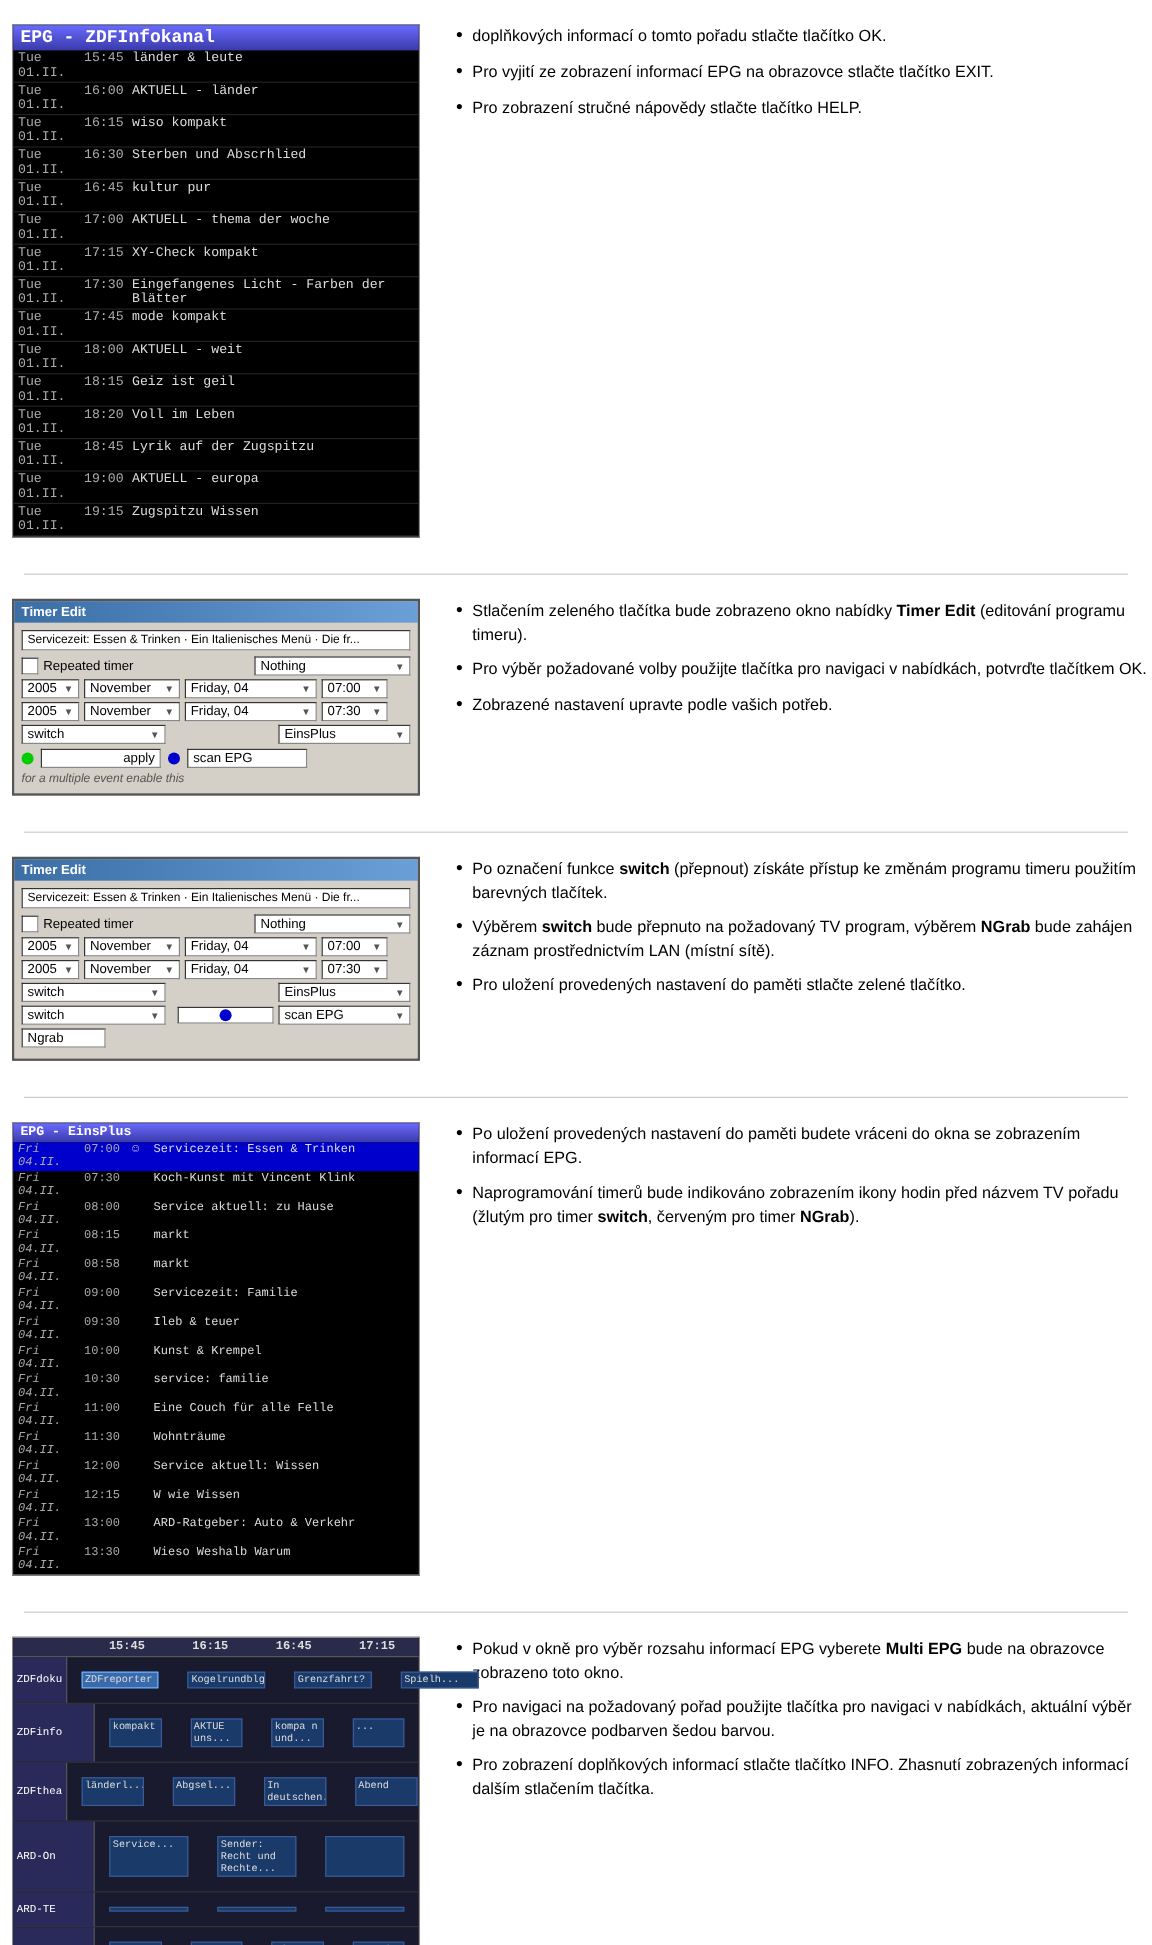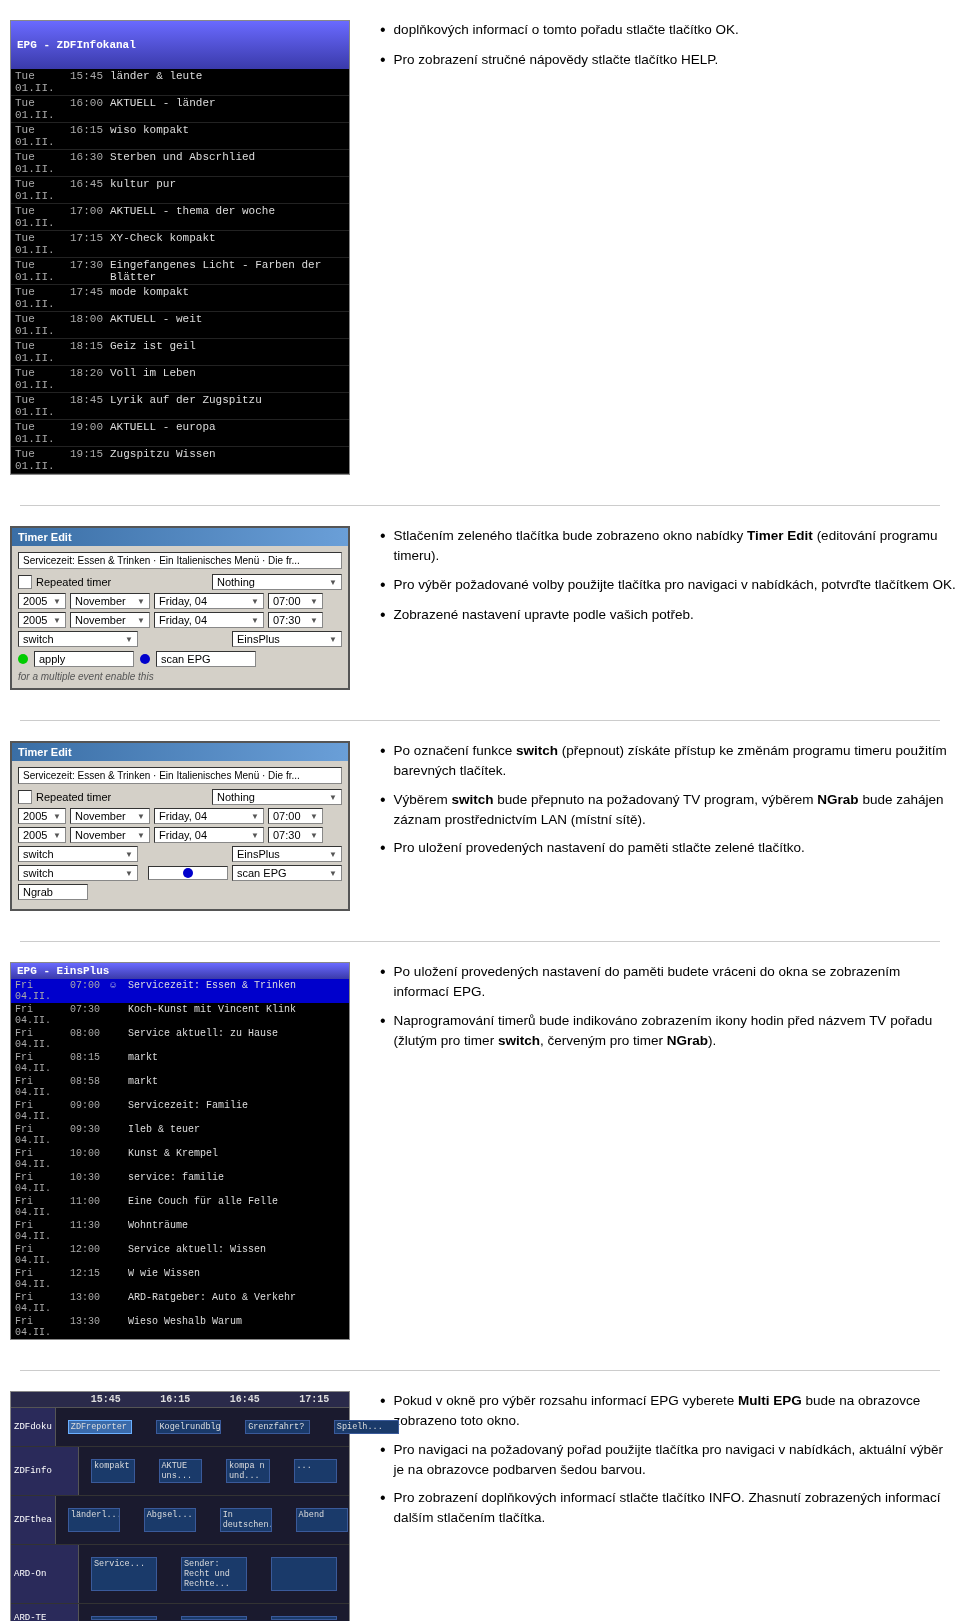--- a/index.html
+++ b/index.html
@@ -44,22 +44,22 @@
       color: #fff;
       font-size: 11px;
       font-family: 'Courier New', monospace;
       width: 340px;
     }
 
     .epg-titlebar {
       background: linear-gradient(to bottom, #6a6aff, #3a3aaa);
       color: #fff;
       font-weight: bold;
-      padding: 18px 6px;
-      font-size: 11px;
+      padding: 2px 6px;
+      font-size: 15px;
     }
 
     .epg-row {
       display: flex;
       padding: 1px 4px;
       border-bottom: 1px solid #222;
       color: #ddd;
       font-size: 11px;
     }
 
@@ -210,21 +210,21 @@
       display: flex;
       padding: 1px 4px;
       color: #ddd;
       font-size: 10px;
     }
 
     .einsplus-row.active {
       background: #0000cc;
     }
 
-    .einsplus-date { width: 55px; color: #aaa; }
+    .einsplus-date { width: 55px; color: #aaa; font-style: italic; }
     .einsplus-time { width: 40px; color: #aaa; }
     .einsplus-icon { width: 18px; }
     .einsplus-title { flex: 1; }
 
     
     .multi-epg {
       border: 1px solid #888;
       background: #1a1a2e;
       color: #fff;
       width: 340px;
@@ -413,20 +413,23 @@
     <span class="epg-time">19:15</span>
     <span class="epg-title">Zugspitzu Wissen</span>
   </div>
           </div>
       </div>
     </div>
     <div class="right-col">
       <ul class="bullet-list">
         <li>
             <span>doplňkových informací o tomto pořadu stlačte tlačítko OK.</span>
+          </li>
+        <li>
+            <span>Pro vyjití ze zobrazení informací EPG na obrazovce stlačte tlačítko EXIT.</span>
           </li>
         <li>
             <span>Pro zobrazení stručné nápovědy stlačte tlačítko HELP.</span>
           </li>
       </ul>
     </div>
   </div>
 
   <hr class="divider">
 
@@ -487,21 +490,21 @@
               <span class="dropdown-arrow">▼</span>
             </div>
             <div style="flex:1"></div>
             <div class="timer-dropdown channel">
               <span>EinsPlus</span>
               <span class="dropdown-arrow">▼</span>
             </div>
           </div>
           <div class="timer-apply-row">
             <span class="green-dot"></span>
-            <div class="timer-dropdown" style="width:100px;">
+            <div class="timer-dropdown" style="width:100px;justify-content:flex-end;">
               <span>apply</span>
             </div>
             <span class="blue-dot"></span>
             <div class="timer-dropdown" style="width:100px;">
               <span>scan EPG</span>
             </div>
           </div>
           <div class="timer-bottom-text">for a multiple event enable this</div>
         </div>
       </div>

